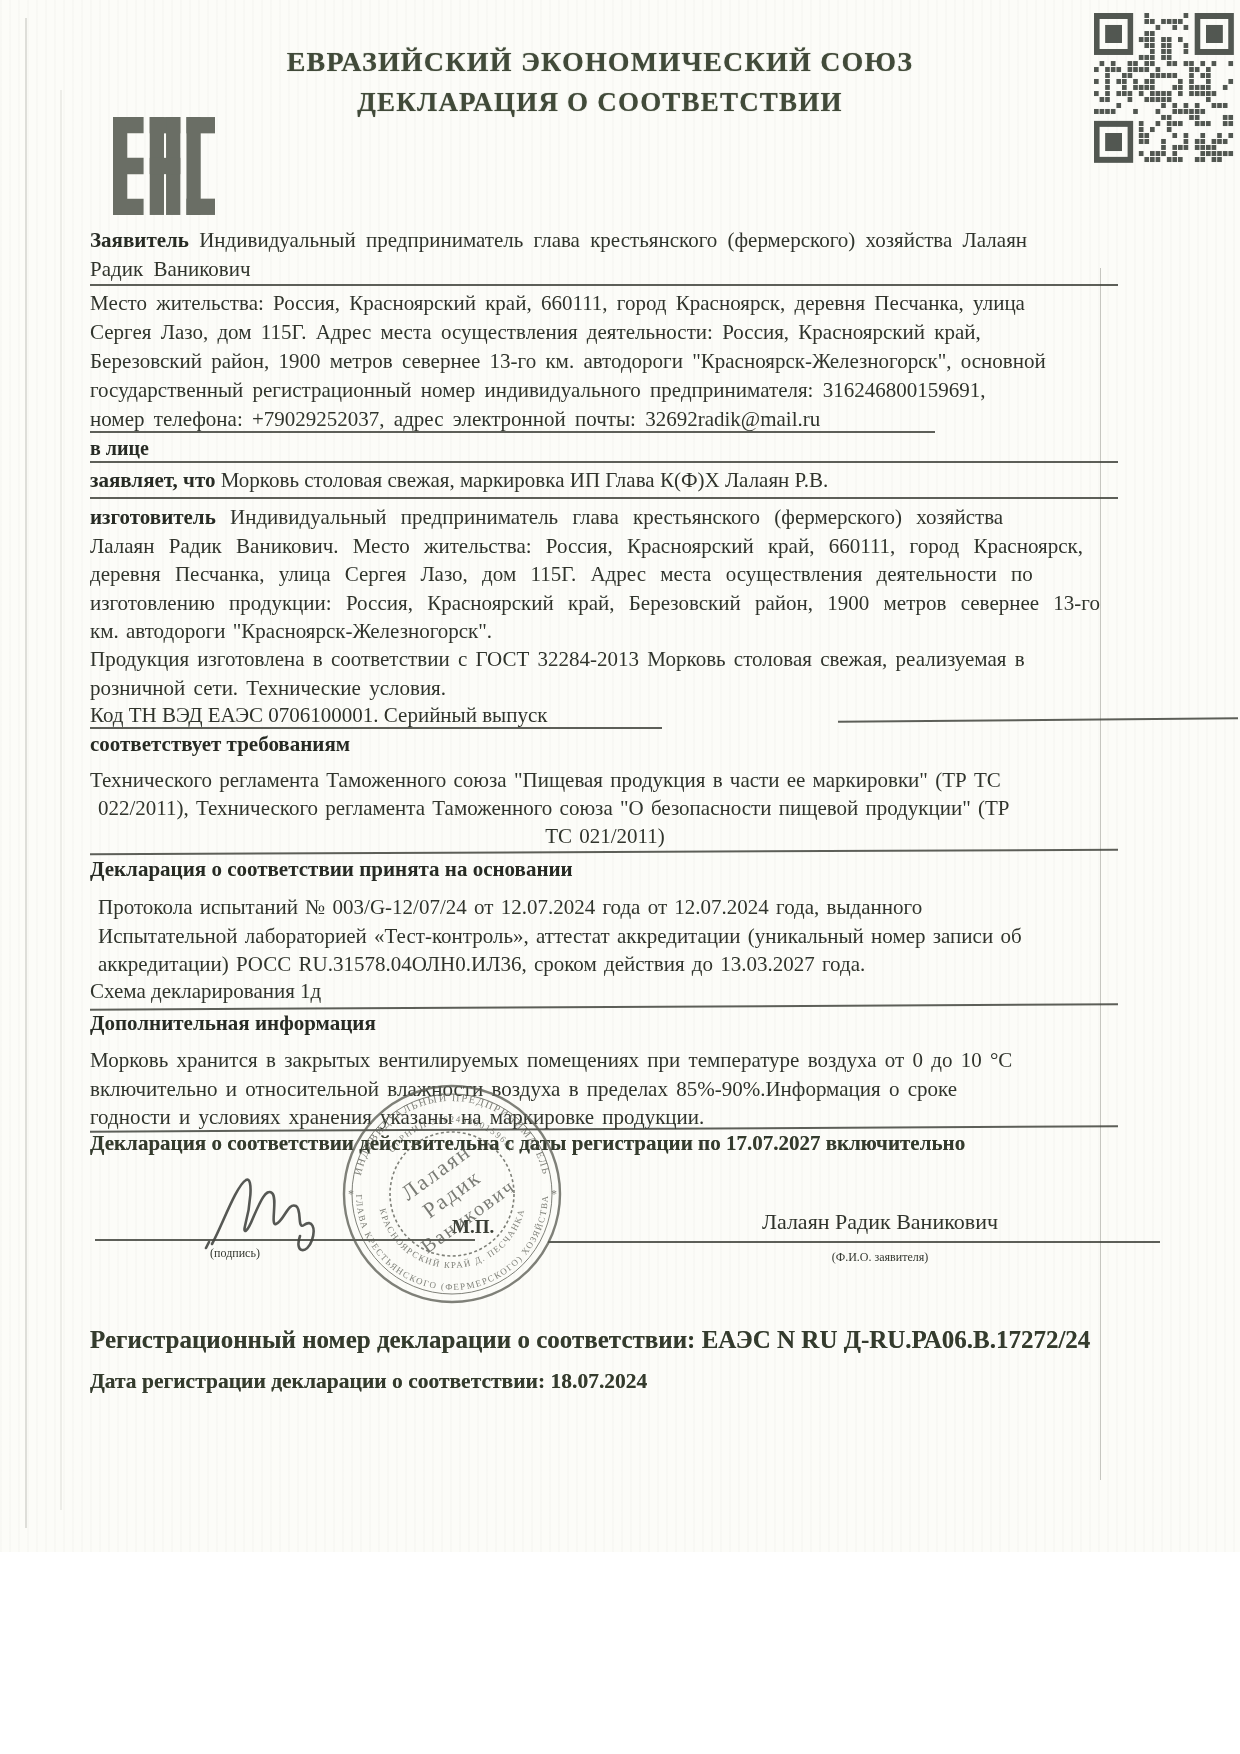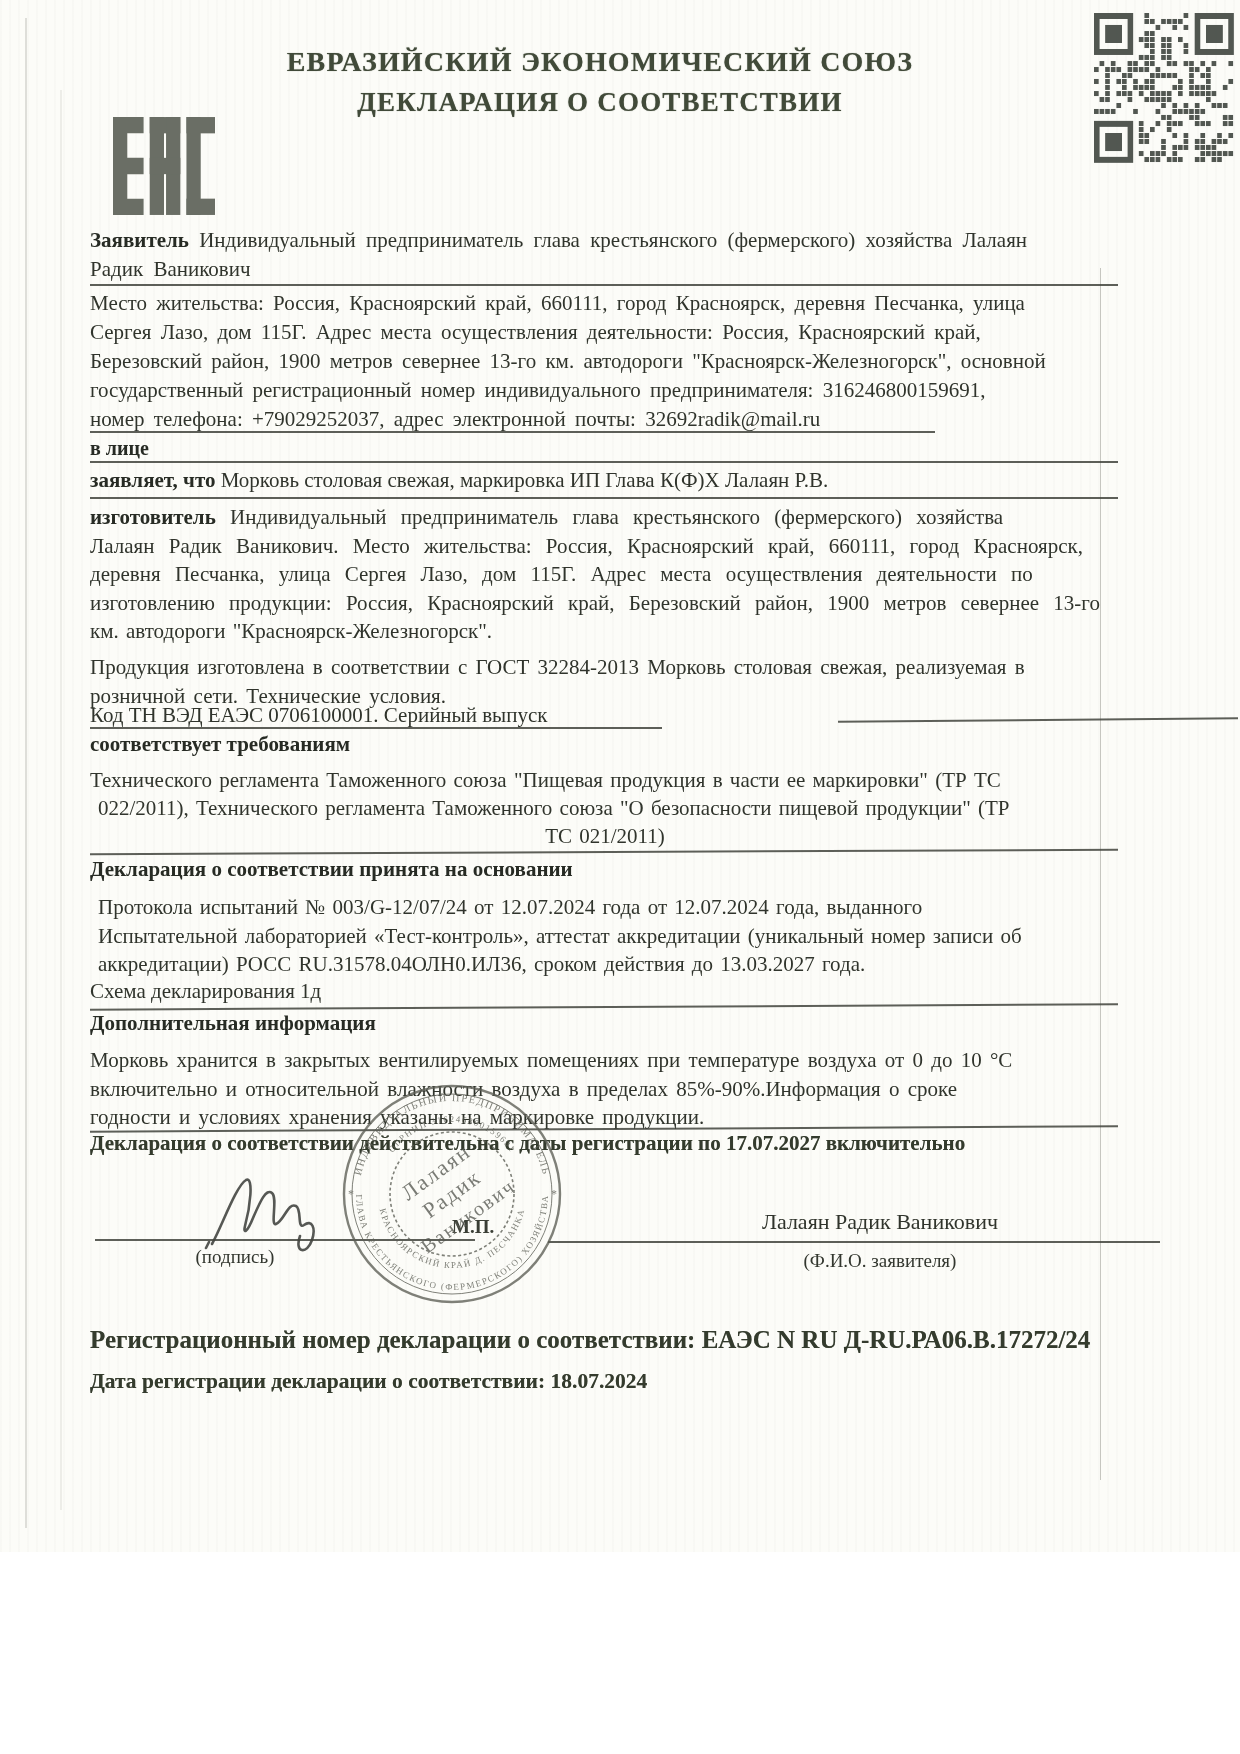--- a/index.html
+++ b/index.html
@@ -10,21 +10,21 @@
     font-family:"Liberation Serif","DejaVu Serif",serif;
     color:#30342c;
   }
   .abs{position:absolute;}
   .ttl{font-weight:bold; letter-spacing:1.2px; color:#414a39; text-align:center;
        text-shadow:0 0 1px rgba(65,74,57,.55);}
   .line{white-space:nowrap; font-size:21px; line-height:28.5px;}
   .para{font-size:21px; line-height:28.5px;}
   .lbl{font-weight:bold; color:#272b24;}
   .rule{height:0; border-top:2px solid #41433c; opacity:.85;}
-  .cap{font-size:19px; text-align:center; color:#33372f;}
+  .cap{font-size:12px; text-align:center; color:#33372f;}
   .bold-line{font-weight:bold; color:#343b2d; font-size:21px; white-space:nowrap;
              text-shadow:0 0 .5px rgba(52,59,45,.5);}
   .crease{width:1px; background:rgba(110,110,100,.38);}
   .edge-line{width:2px; background:rgba(120,120,108,.22);}
   .stamp-ink{opacity:.78;}
   svg text{font-family:"Liberation Serif","DejaVu Serif",serif;}
 </style>
 </head>
 <body>
 
@@ -289,21 +289,21 @@
   <div class="abs rule" style="left:90px;top:497px;width:1028px;"></div>
 
   <div class="abs para" style="left:90px;top:503px;width:1030px;word-spacing:9px;">
     <div class="line"><span class="lbl">изготовитель</span> <span>Индивидуальный предприниматель глава крестьянского (фермерского) хозяйства</span></div>
     <div class="line">Лалаян Радик Ваникович. Место жительства: Россия, Красноярский край, 660111, город Красноярск,</div>
     <div class="line">деревня Песчанка, улица Сергея Лазо, дом 115Г. Адрес места осуществления деятельности по</div>
     <div class="line">изготовлению продукции: Россия, Красноярский край, Березовский район, 1900 метров севернее 13-го</div>
     <div class="line" style="word-spacing:2px;">км. автодороги "Красноярск-Железногорск".</div>
   </div>
 
-  <div class="abs para" style="left:90px;top:645px;width:1030px;word-spacing:3px;margin-top:8px;">
+  <div class="abs para" style="left:90px;top:645px;width:1030px;word-spacing:3px;">
     <div class="line">Продукция изготовлена в соответствии с ГОСТ 32284-2013 Морковь столовая свежая, реализуемая в</div>
     <div class="line">розничной сети. Технические условия.</div>
   </div>
 
   <div class="abs line" style="left:90px;top:701px;">Код ТН ВЭД ЕАЭС 0706100001. Серийный выпуск</div>
   <div class="abs rule" style="left:90px;top:727px;width:572px;"></div>
   <div class="abs rule" style="left:838px;top:719px;width:400px;transform:rotate(-0.5deg);"></div>
 
   <div class="abs line lbl" style="left:90px;top:730px;">соответствует требованиям</div>
   <div class="abs para" style="left:90px;top:766px;width:1030px;line-height:28px;word-spacing:2px;">

